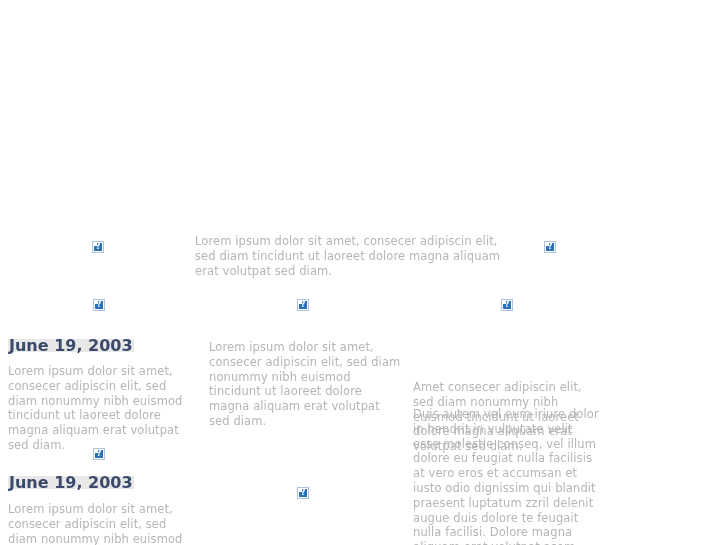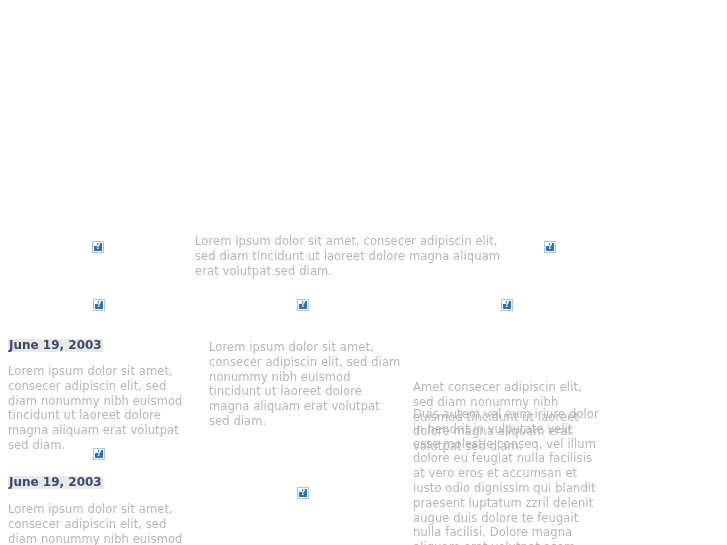--- a/index.html
+++ b/index.html
@@ -68,21 +68,21 @@
     position: absolute;
     color: #b6b6b6;
     font-size: 11.5px;
     line-height: 14.8px;
     letter-spacing: 0.1px;
     white-space: pre-wrap;
   }
 
   .date {
     position: absolute;
-    font-size: 12px;
+    font-size: 16px;
     line-height: 13px;
     font-weight: bold;
     color: #3b4a6b;
     background: #e8e8e8;
     padding: 0 1px;
     white-space: nowrap;
   }
 </style>
 </head>
 <body>

